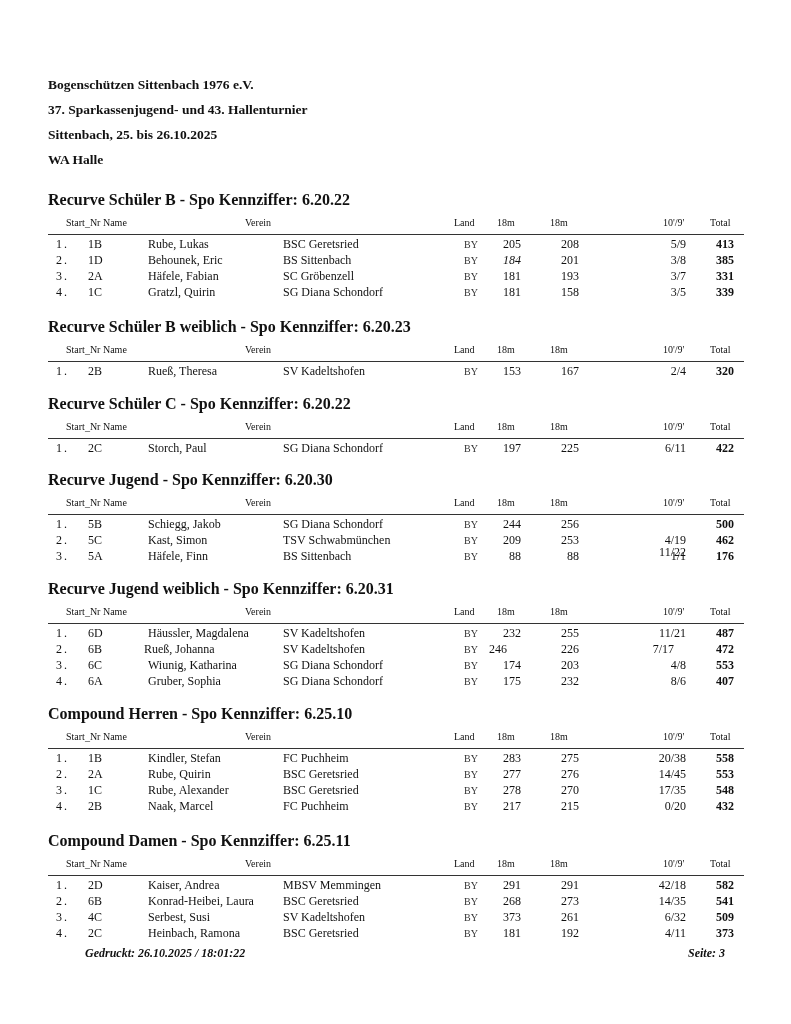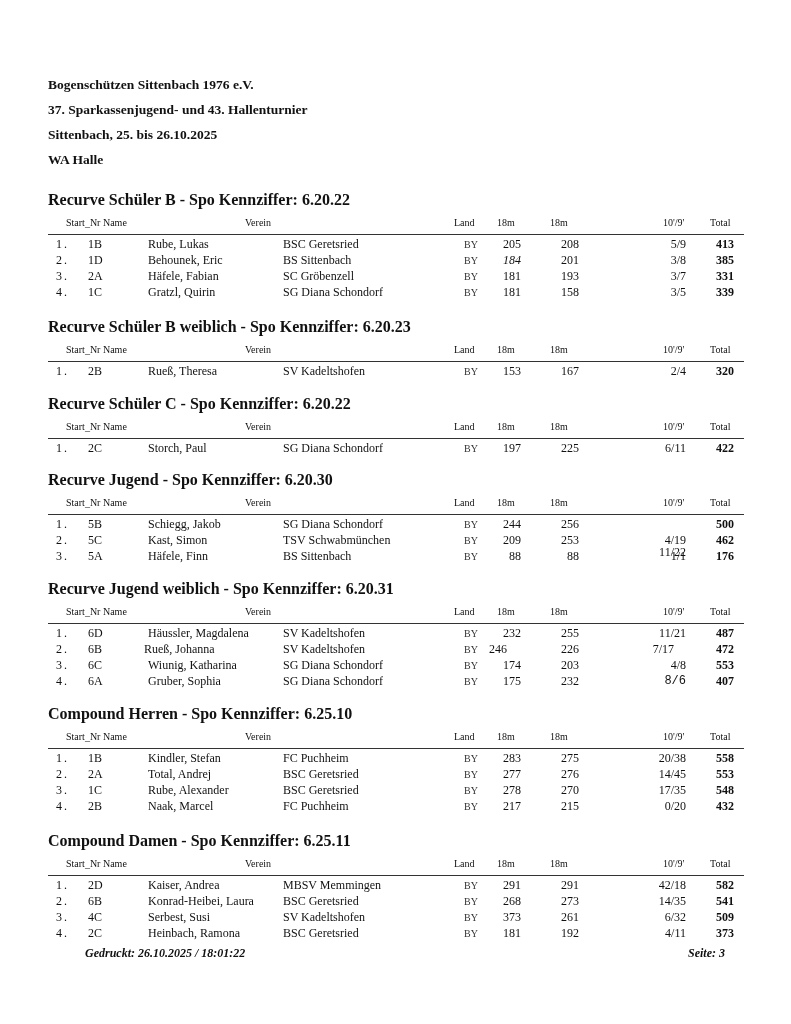--- a/index.html
+++ b/index.html
@@ -215,21 +215,21 @@
         <div class="cell r bold" style="right: 57px; top: 658px;">553</div>
       </div>
       <div>
         <div class="cell rank" style="left: 56px; top: 674px;">4.</div>
         <div class="cell " style="left: 88px; top: 674px;">6A</div>
         <div class="cell " style="left: 148px; top: 674px;">Gruber, Sophia</div>
         <div class="cell " style="left: 283px; top: 674px;">SG Diana Schondorf</div>
         <div class="cell land r" style="right: 313px; top: 676px;">BY</div>
         <div class="cell r" style="right: 270px; top: 674px;">175</div>
         <div class="cell r" style="right: 212px; top: 674px;">232</div>
-        <div class="cell r" style="right: 105px; top: 674px; font-family: Liberation Mono, monospace;">8/6</div>
+        <div class="cell r" style="right: 105px; top: 674px;">8/6</div>
         <div class="cell r bold" style="right: 57px; top: 674px;">407</div>
       </div>
     </div>
 
   <div class="section">
     <div class="sec-title" style="top: 705px;">Compound Herren - Spo Kennziffer: 6.25.10</div>
     <div class="colhead" style="left: 66px; top: 731px;"><span>Start_Nr</span> <span>Name</span></div>
     <div class="colhead" style="left: 245px; top: 731px;">Verein</div>
     <div class="colhead" style="left: 454px; top: 731px;">Land</div>
     <div class="colhead" style="left: 497px; top: 731px;">18m</div>
@@ -244,21 +244,21 @@
         <div class="cell " style="left: 283px; top: 751px;">FC Puchheim</div>
         <div class="cell land r" style="right: 313px; top: 753px;">BY</div>
         <div class="cell r" style="right: 270px; top: 751px;">283</div>
         <div class="cell r" style="right: 212px; top: 751px;">275</div>
         <div class="cell r" style="right: 105px; top: 751px;">20/38</div>
         <div class="cell r bold" style="right: 57px; top: 751px;">558</div>
       </div>
       <div>
         <div class="cell rank" style="left: 56px; top: 767px;">2.</div>
         <div class="cell " style="left: 88px; top: 767px;">2A</div>
-        <div class="cell " style="left: 148px; top: 767px;">Total, Andrej</div>
+        <div class="cell " style="left: 148px; top: 767px;">Rube, Quirin</div>
         <div class="cell " style="left: 283px; top: 767px;">BSC Geretsried</div>
         <div class="cell land r" style="right: 313px; top: 769px;">BY</div>
         <div class="cell r" style="right: 270px; top: 767px;">277</div>
         <div class="cell r" style="right: 212px; top: 767px;">276</div>
         <div class="cell r" style="right: 105px; top: 767px;">14/45</div>
         <div class="cell r bold" style="right: 57px; top: 767px;">553</div>
       </div>
       <div>
         <div class="cell rank" style="left: 56px; top: 783px;">3.</div>
         <div class="cell " style="left: 88px; top: 783px;">1C</div>

